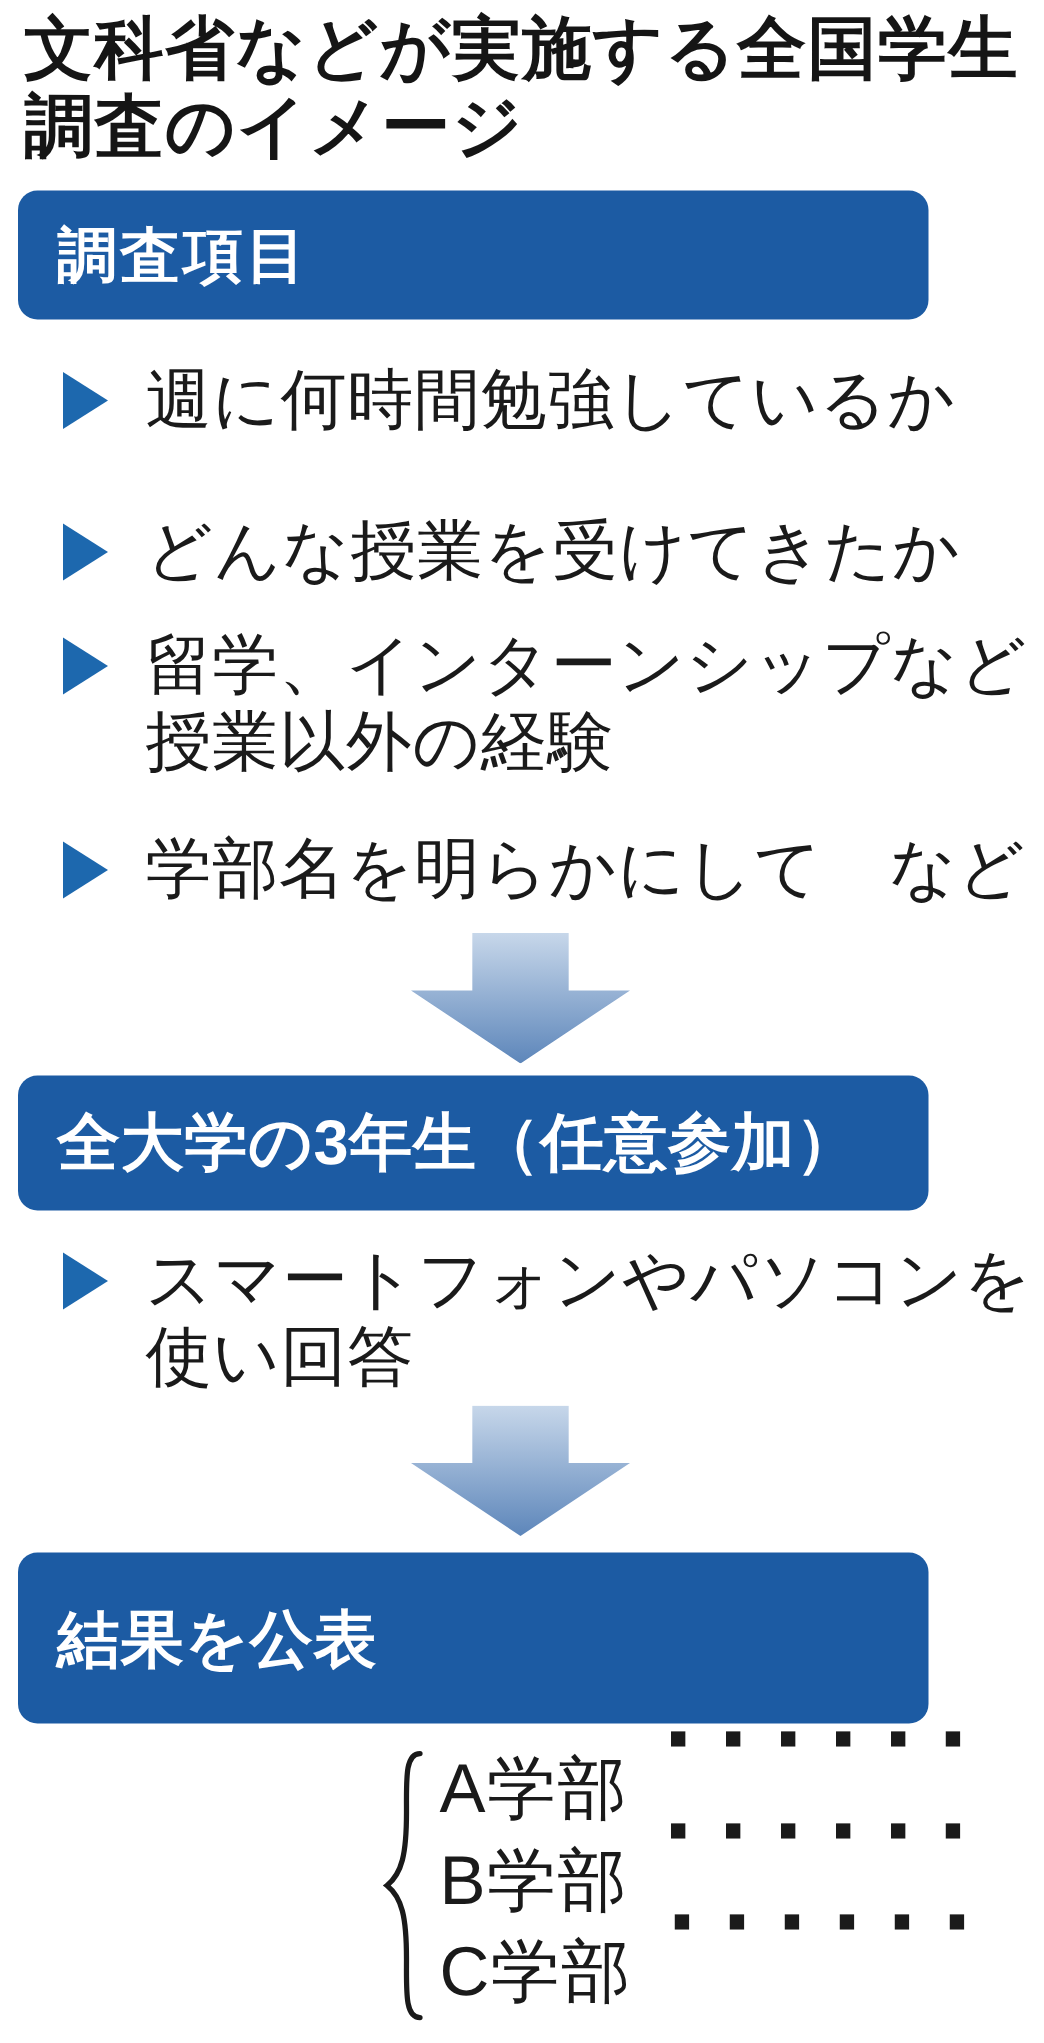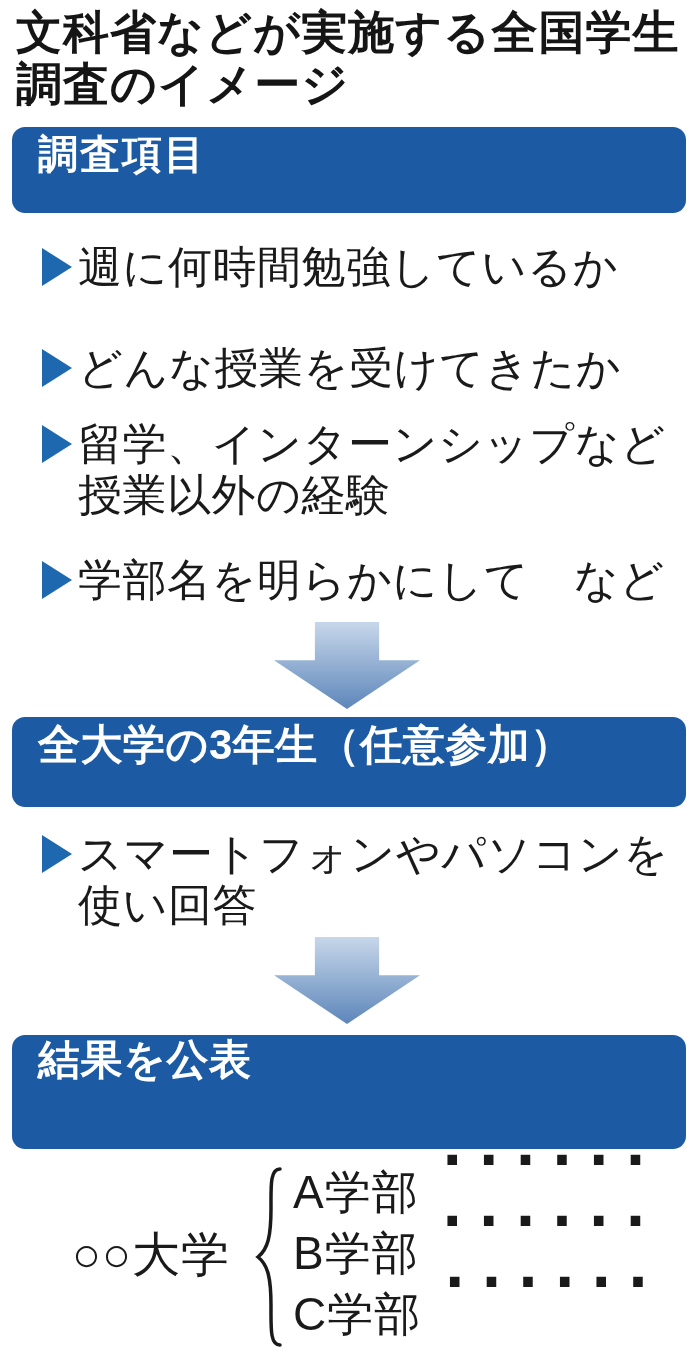--- a/index.html
+++ b/index.html
@@ -24,46 +24,47 @@
   }
   
   .title {
     position:absolute; left:16px; top:10px; width:672px;
     font-size:46px; font-weight:700; line-height:1.14;
     letter-spacing:1px; color:var(--title-text);
   }
   .title .tline { display:block;font-family:Liberation Mono, monospace; }
   
   .bluebox {
-    position:absolute; left:12px; width:674px;
+    position:absolute; left:12px; width:607px;
     background:var(--box-blue);
     border-radius:13px;
     color:var(--box-text);
     font-weight:700;
-    display:flex; flex-direction:column; justify-content:flex-start;
+    display:flex; flex-direction:column; justify-content:center;
     padding-left:26px;
   }
   .box1 { top:127px; height:86px; font-size:40px; letter-spacing:2px; }
   .box2 { top:717px; height:90px; font-size:42px; letter-spacing:0.5px; }
   .box3 { top:1035px; height:114px; font-size:42px; line-height:49px; letter-spacing:0.5px; }
   
   .bullet {
     position:absolute; left:42px;
     display:flex; align-items:flex-start;
   }
   .tri {
     width:0; height:0; flex:0 0 auto;
     border-left:30px solid var(--bullet-blue);
     border-top:19px solid transparent;
     border-bottom:19px solid transparent;
     margin-top:7px; margin-right:6px;
   }
   .btext {
     font-size:44px; line-height:51px; color:var(--body-text);
     letter-spacing:0.5px;
+    margin-left:19px;
   }
   .btext span { display:block; }
   
   .flow-arrow {
     position:absolute; left:274px;
     width:146px; height:87px;
     background:linear-gradient(180deg, var(--arrow-light) 0%, var(--arrow-dark) 100%);
     clip-path:polygon(28% 0, 72% 0, 72% 44%, 100% 44%, 50% 100%, 0 44%, 28% 44%);
   }
   .arrow1 { top:622px; }
@@ -142,21 +143,20 @@
     </div>
   </div>
 
   <div class="flow-arrow arrow2"></div>
 
   <div class="bluebox box3">
     <span>結果を公表</span>
   </div>
 
   <div class="example">
-    <span class="univ">○○大学</span>
 
     <svg class="brace" width="30" height="182" viewBox="0 0 30 182">
       <path d="M26 3 C16 3 17 20 17 42 C17 70 14 83 4 91 C14 99 17 112 17 140 C17 162 16 179 26 179" fill="none" stroke="#1a1a1a" stroke-width="3.5" stroke-linecap="round"></path>
     </svg>
 
     <div class="faculties">
       <div class="faculty-row">
         <span class="fname">A学部</span>
         <span class="fdots">······</span>
       </div>

